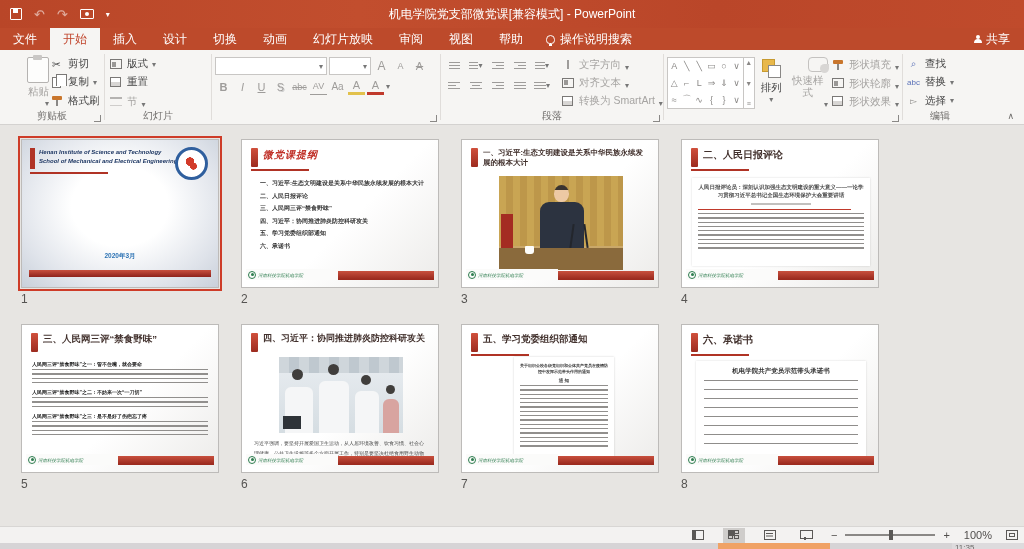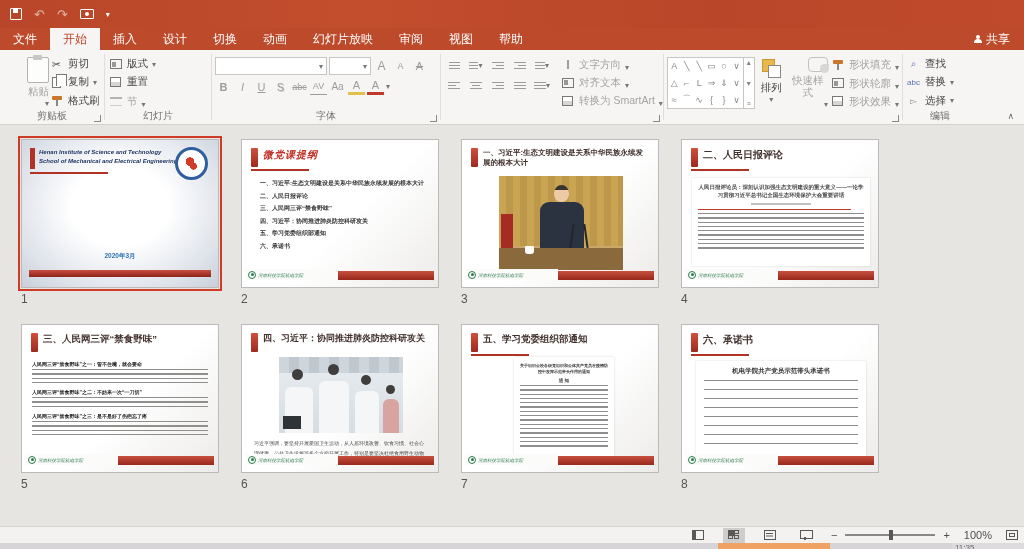--- a/index.html
+++ b/index.html
@@ -174,33 +174,38 @@
 <body>
 
 <div class="titlebar">
   <div class="qat">
     <span class="icon-save"></span>
     <span class="dim">↶</span>
     <span class="dim">↷</span>
     <span class="icon-show"></span>
     <span class="caret" style="color:#fff">▾</span>
   </div>
+  <div class="tb-title">机电学院党支部微党课[兼容模式] - PowerPoint</div>
 </div>
 
 <div class="tabrow">
   <div class="tab">文件</div>
   <div class="tab active">开始</div>
   <div class="tab">插入</div>
   <div class="tab">设计</div>
   <div class="tab">切换</div>
   <div class="tab">动画</div>
   <div class="tab">幻灯片放映</div>
   <div class="tab">审阅</div>
   <div class="tab">视图</div>
   <div class="tab">帮助</div>
+  <div class="tellme">
+    <span class="bulb"></span>
+    <span>操作说明搜索</span>
+  </div>
   <div class="share">
     <span class="person"></span>
     <span>共享</span>
   </div>
 </div>
 
 <div class="ribbon">
 
   <div class="grp" style="width:104px">
     <div class="bigbtn dis">
@@ -278,21 +283,20 @@
         <span class="fbtn" style="text-decoration:underline">U</span>
         <span class="fbtn" style="text-shadow:1px 1px 0 #ccc">S</span>
         <span class="fbtn" style="font-size:9px;text-decoration:line-through">abc</span>
         <span class="fbtn" style="font-size:9px;border-bottom:1px solid #9e9c9a">AV</span>
         <span class="fbtn" style="font-size:10px">Aa</span>
         <span class="fbtn" style="border-bottom:3px solid #e2c14b">A</span>
         <span class="fbtn" style="border-bottom:3px solid #c0392b">A</span>
         <span class="caret">▾</span>
       </div>
     </div>
-    <div class="glabel">字体</div>
     <div class="lnch"></div>
   </div>
   <div class="gsep"></div>
 
   <div class="grp" style="width:222px">
     <div class="pararows">
       <div class="frow">
         <span class="pbtn">
             <span class="hl">
               <i style="width:11px"></i>
@@ -388,20 +392,21 @@
           <span class="caret">▾</span>
         </div>
       <div class="sbtn dis">
           <span class="icon16">
             <span class="reset-ic"></span>
           </span>
           <span>转换为 SmartArt</span>
           <span class="caret">▾</span>
         </div>
     </div>
+    <div class="glabel">段落</div>
     <div class="lnch"></div>
   </div>
   <div class="gsep"></div>
 
   <div class="grp" style="width:238px">
     <div class="gallery">
       <span>A</span>
         <span>╲</span>
         <span>╲</span>
         <span>▭</span>

